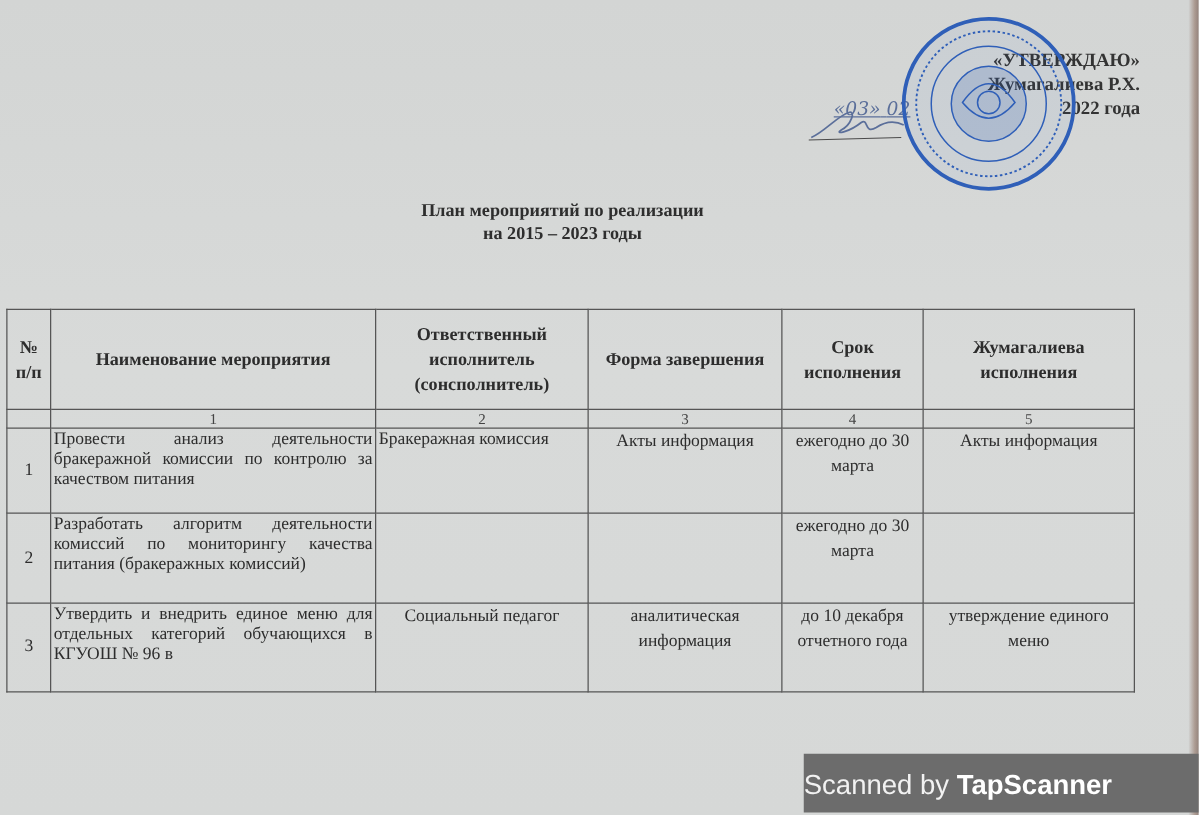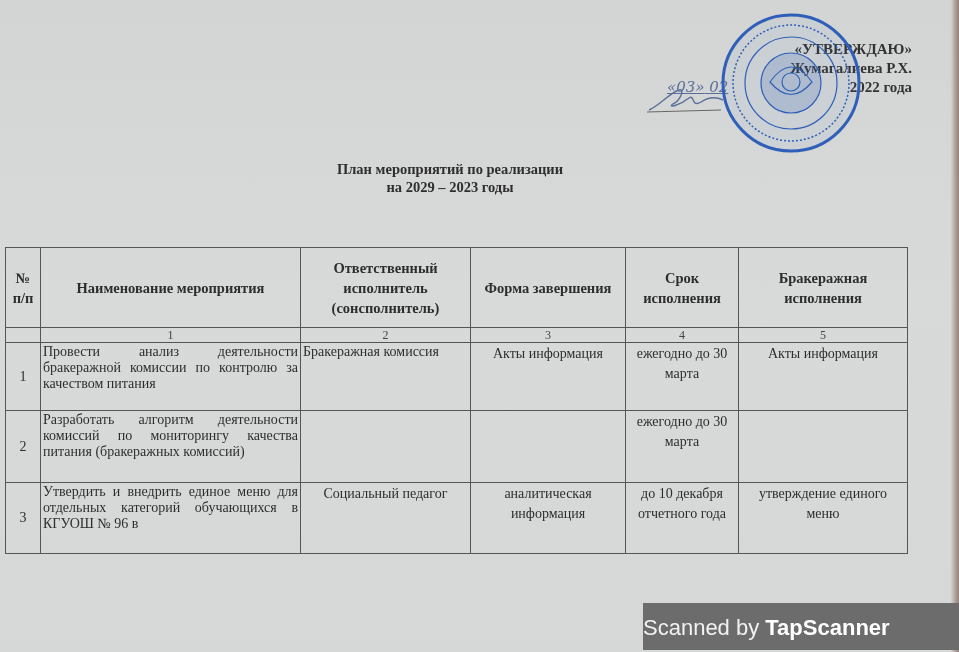--- a/index.html
+++ b/index.html
@@ -178,40 +178,40 @@
   <circle cx="71" cy="71" r="68" fill="rgba(70,120,210,0.06)" stroke="#2f5fb8" stroke-width="3"></circle>
   <circle cx="71" cy="71" r="58" fill="none" stroke="#2f5fb8" stroke-width="1.5" stroke-dasharray="2 2"></circle>
   <circle cx="71" cy="71" r="46" fill="none" stroke="#2f5fb8" stroke-width="1.2"></circle>
   <circle cx="71" cy="71" r="30" fill="rgba(47,95,184,0.18)" stroke="#2f5fb8" stroke-width="1.2"></circle>
   <path d="M50 70 Q71 40 92 70 Q71 95 50 70 Z" fill="none" stroke="#2f5fb8" stroke-width="1.2"></path>
   <circle cx="71" cy="70" r="9" fill="none" stroke="#2f5fb8" stroke-width="1.2"></circle>
 </svg>
 
 <div class="title-block">
   <div>План мероприятий по реализации</div>
-  <div>на 2029 – 2023 годы</div>
+  <div>на 2015 – 2023 годы</div>
 </div>
 
 <table class="plan">
   <colgroup>
     <col style="width:35px">
     <col style="width:260px">
     <col style="width:170px">
     <col style="width:155px">
     <col style="width:113px">
     <col style="width:169px">
   </colgroup>
   <tbody>
       <tr>
     <th>№ п/п</th>
     <th>Наименование мероприятия</th>
     <th>Ответственный исполнитель (сонсполнитель)</th>
     <th>Форма завершения</th>
     <th>Срок исполнения</th>
-    <th>Бракеражная исполнения</th>
+    <th>Жумагалиева исполнения</th>
   </tr>
   <tr class="nums">
     <td></td>
     <td>1</td>
     <td>2</td>
     <td>3</td>
     <td>4</td>
     <td>5</td>
   </tr>
   <tr class="r1">

